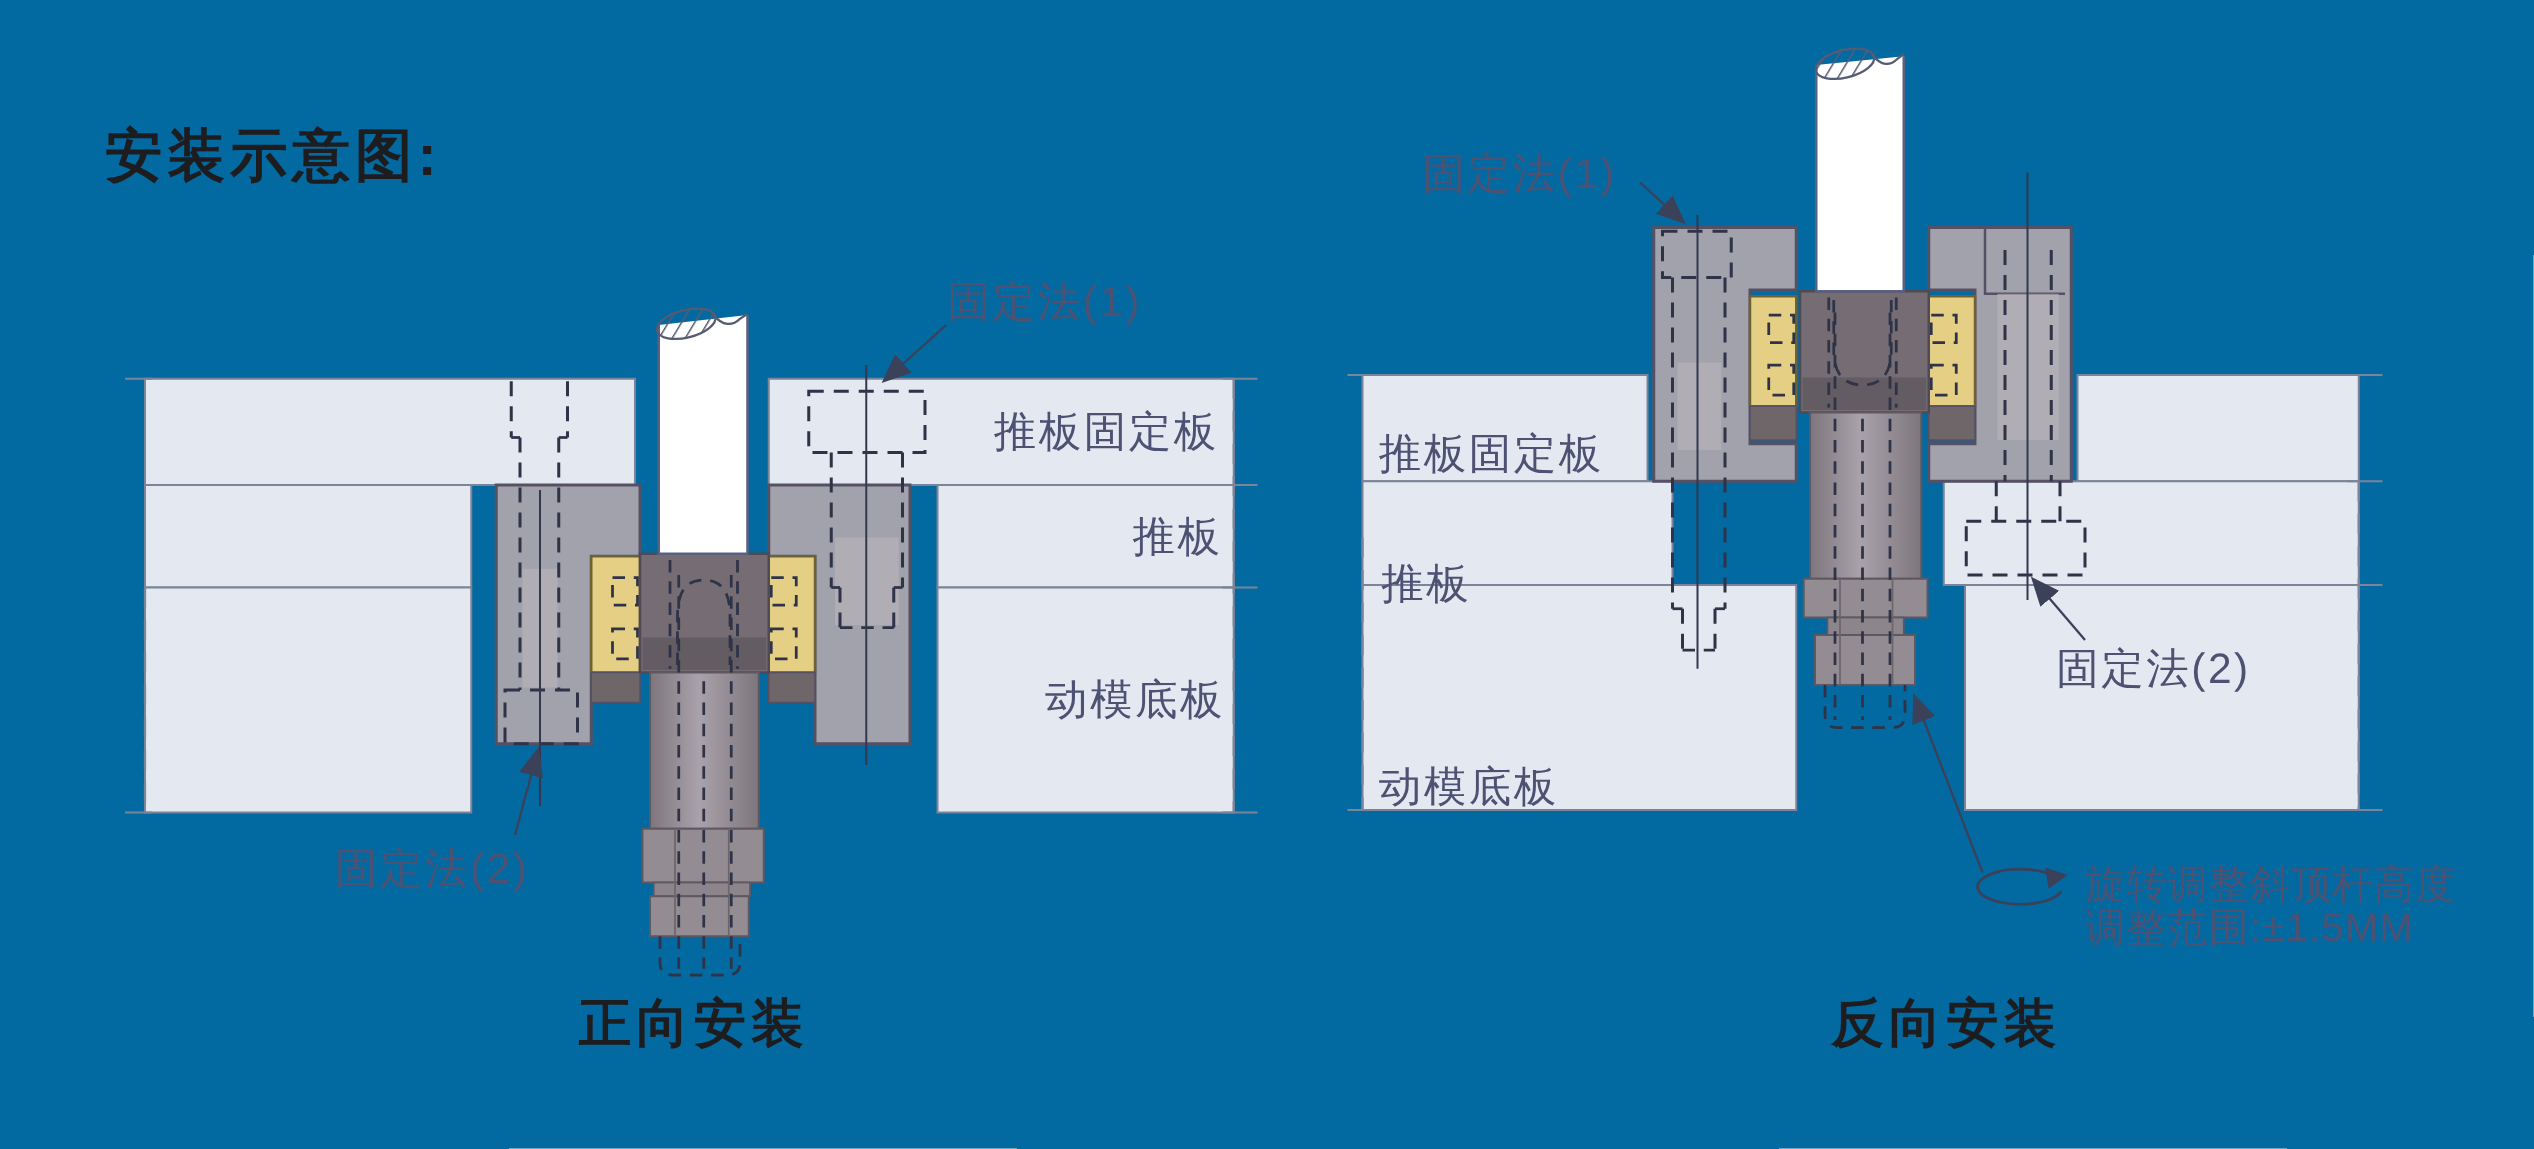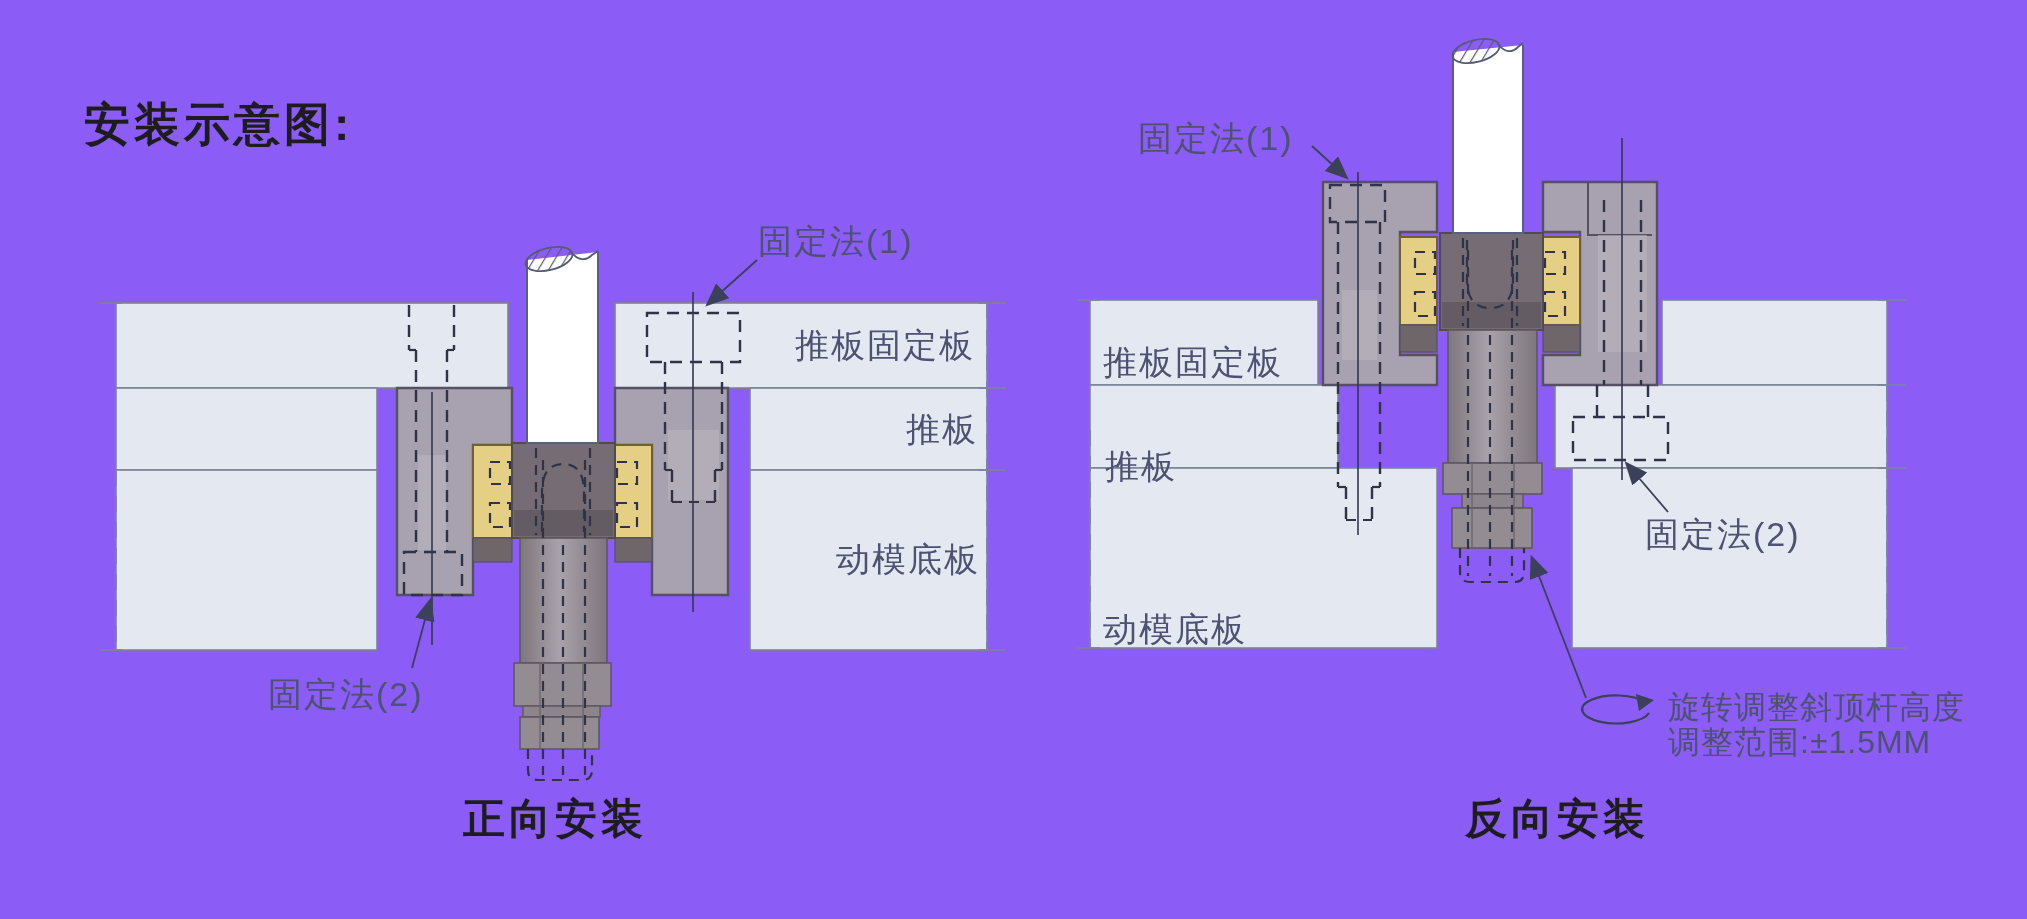--- a/index.html
+++ b/index.html
@@ -1,17 +1,17 @@
 <!DOCTYPE html>
 <html><head>
 <meta charset="utf-8">
 <style>
   html,body{margin:0;padding:0;background:#ffffff;}
   body{font-family:"Liberation Sans","DejaVu Sans",sans-serif;}
-  .stage{position:relative;width:2027px;height:919px;background:#8b5cf6;overflow:hidden;}
+  .stage{position:relative;width:2027px;height:919px;background:#0369a1;overflow:hidden;}
   svg{display:block;}
   text{font-family:"Liberation Sans","DejaVu Sans",sans-serif;}
   .lbl{fill:#4d5273;font-size:34px;letter-spacing:2px;}
   .lbl-sm{fill:#4d5273;font-size:32px;letter-spacing:1px;}
   .cap{fill:#1d1d1f;font-size:42px;font-weight:bold;letter-spacing:4px;}
   .ttl{fill:#1d1d1f;font-size:46px;font-weight:bold;letter-spacing:4px;}
   .plate{fill:#e3e8f1;stroke:#7b8498;stroke-width:1.6;}
   .block{fill:#a9a4ad;stroke:#565064;stroke-width:2.4;fill-opacity:0.96;}
   .yellow{fill:#e5cf84;stroke:#6d6233;stroke-width:2;}
   .foot{fill:#6e6669;stroke:#565064;stroke-width:1.2;}

